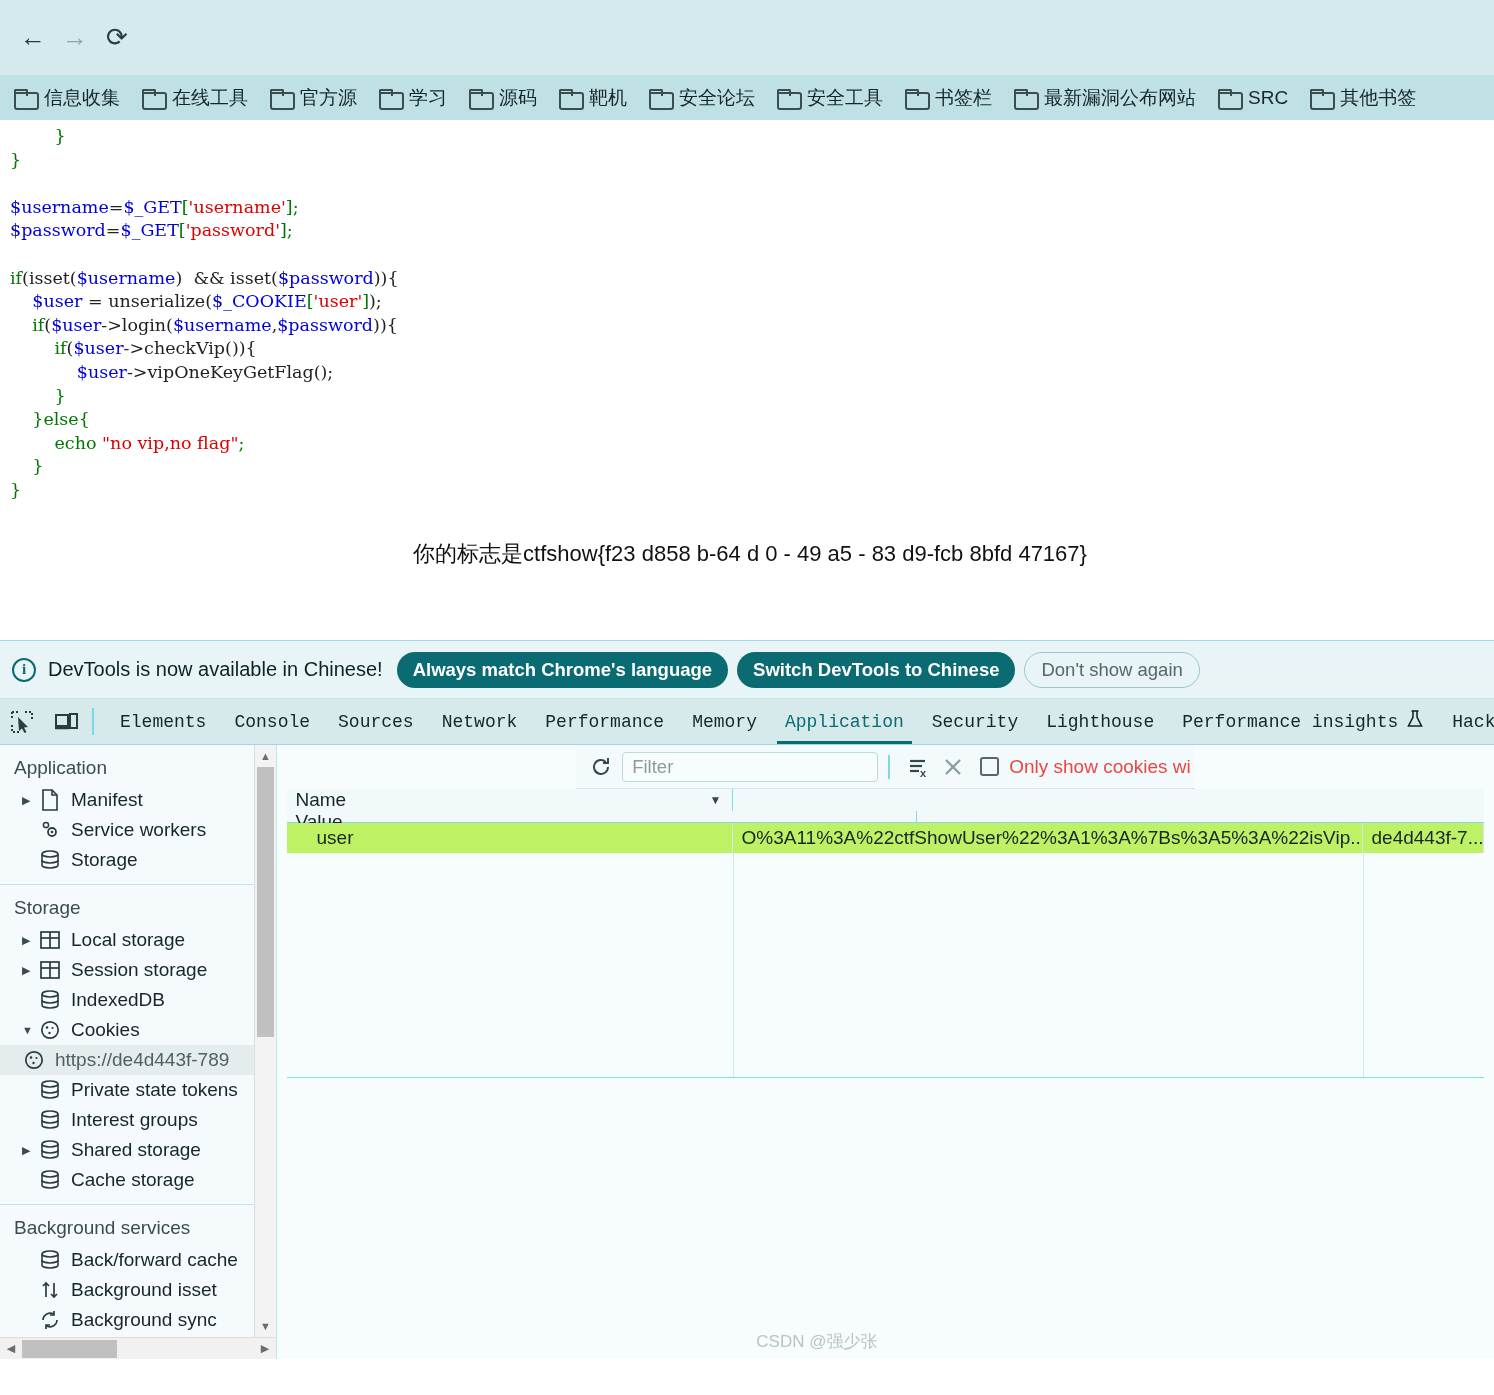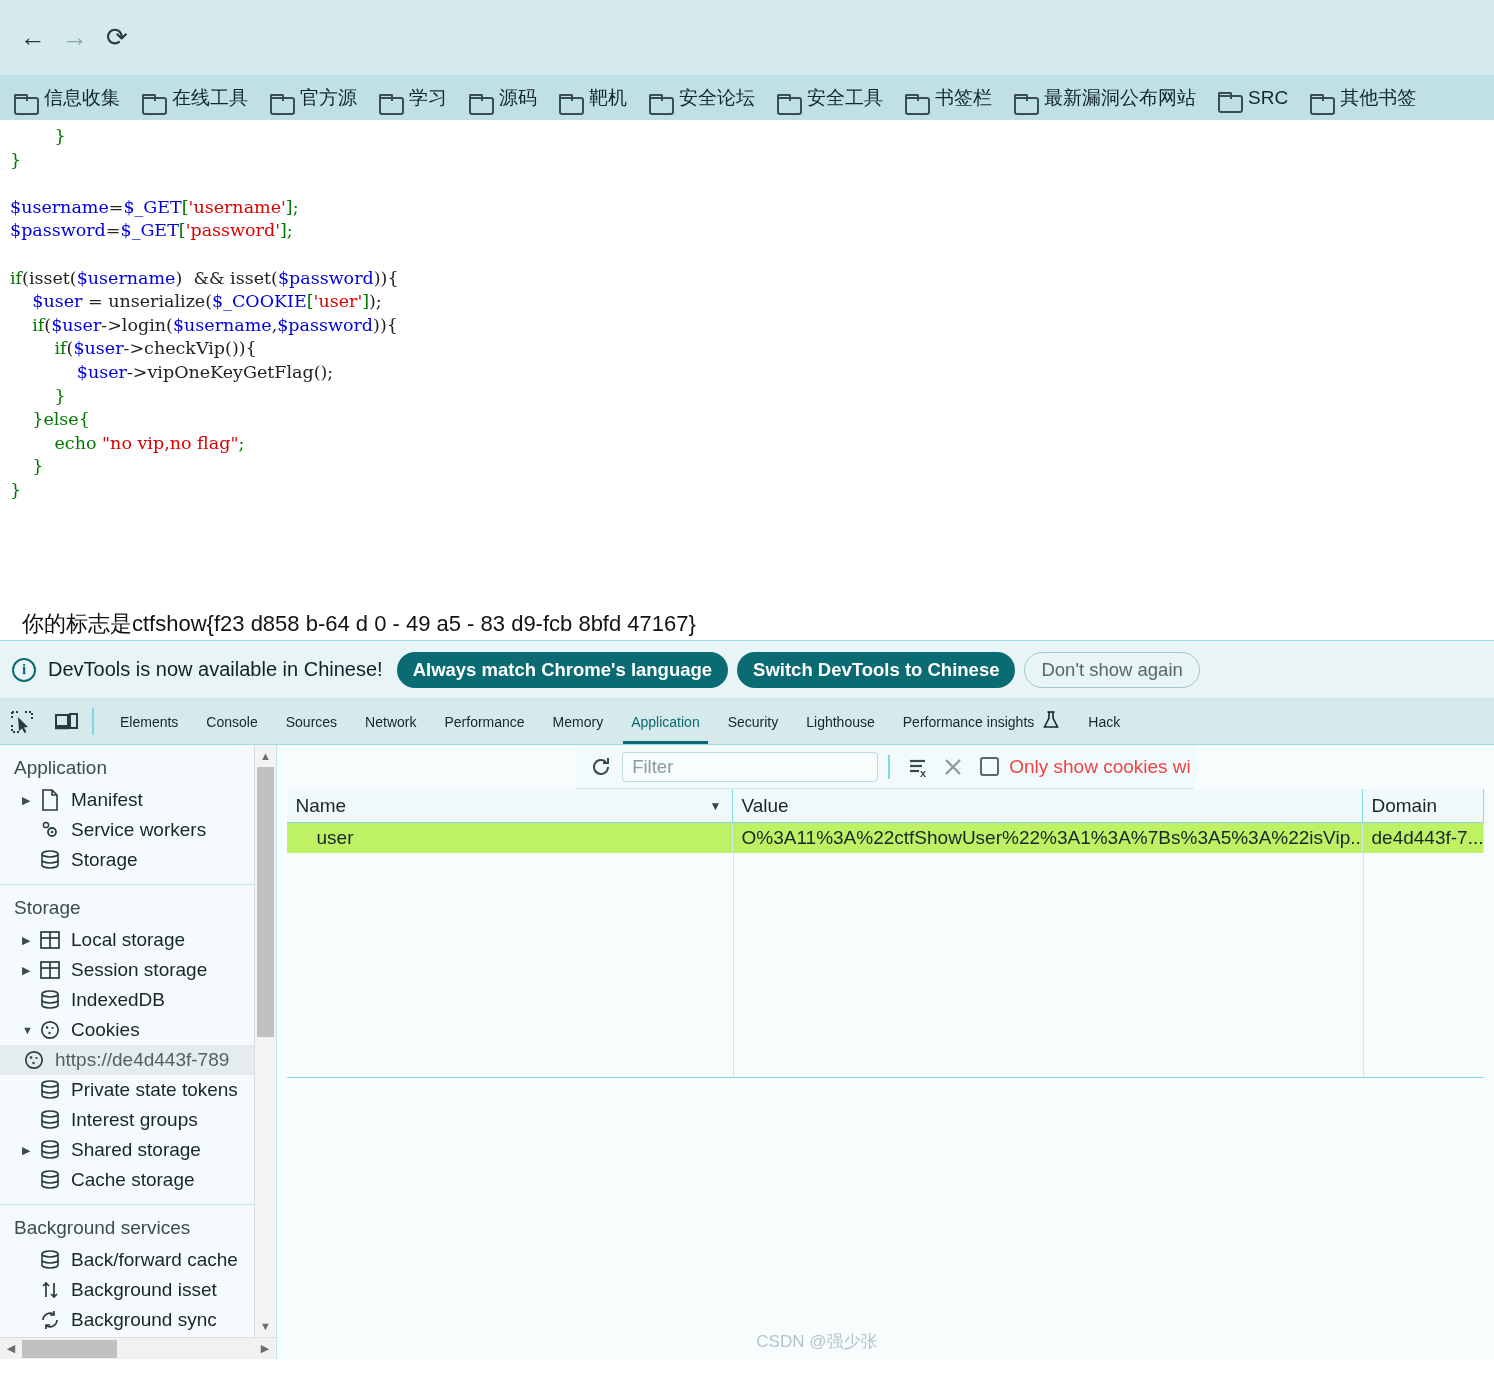--- a/index.html
+++ b/index.html
@@ -66,21 +66,21 @@
   #bookmarks-bar {
     height:45px;
     background:#bfe0e5;
     display:flex;
     align-items:center;
     padding-left:14px;
     overflow:hidden;
     gap:0px;
   }
   .bookmark {
-    display:flex; align-items:flex-end;
+    display:flex; align-items:center;
     margin-right:22px;
     flex:0 0 auto;
     white-space:nowrap;
   }
   .bookmark .bm-label {
     font-size:19px;
     color:#14272b;
     margin-left:9px;
   }
   .folder-icon {
@@ -124,24 +124,25 @@
   .c-plain { color:#222222; }
   .c-var   { color:#0000dd; }
   .c-str   { color:#dd0000; }
   .c-kw    { color:#007700; }
   .c-brace { color:#007700; }
   .c-op    { color:#007700; }
 
   #flag-line {
     font-size:22px;
     color:#111111;
-    padding-left:22px;
-    margin-top:106px;
+    padding-left:6px;
+    margin-top:36px;
     font-family:"Liberation Sans", sans-serif;
     white-space:nowrap;
+    text-align:center;
   }
 
   
   #devtools {
     position:relative;
     background:#e8f4f5;
     border-top:1px solid #9dd9e2;
   }
   #devtools-notice {
     height:58px;
@@ -191,25 +192,26 @@
     flex:0 0 auto;
   }
   .dt-divider {
     width:2px; background:#7fd6e6;
     margin:9px 12px 9px 4px;
     flex:0 0 auto;
   }
   .dt-tab {
     display:flex; align-items:center;
     padding:0 14px;
-    font-size:14px;
+    font-size:18px;
     color:#14272b;
     position:relative;
     white-space:nowrap;
     flex:0 0 auto;
+    font-family:Liberation Mono, monospace;
   }
   .dt-tab.active { color:#0a6b73; }
   .dt-tab.active::after {
     content:"";
     position:absolute; left:6px; right:6px; bottom:0;
     height:3px; background:#0a6b73;
   }
 
   #devtools-body {
     display:flex;
@@ -341,20 +343,21 @@
     flex:0 0 auto;
   }
   #only-show-label { font-size:19px;color:#ef4444;margin-left:10px; }
 
   
   #cookie-table { display:flex; flex-direction:column; flex:0 0 auto; }
   #cookie-thead {
     display:flex; height:34px;
     background:#f1f9fa;
     border-bottom:1px solid #84dbe8;
+    flex-direction:column;
   }
   .th {
     font-size:19px; color:#16262a;
     display:flex; align-items:center;
     padding-left:9px;
     border-right:1px solid #84dbe8;
     position:relative;
     overflow:hidden;
   }
   .th .sort-caret { position:absolute; right:10px; font-size:12px; color:#35484c; }

